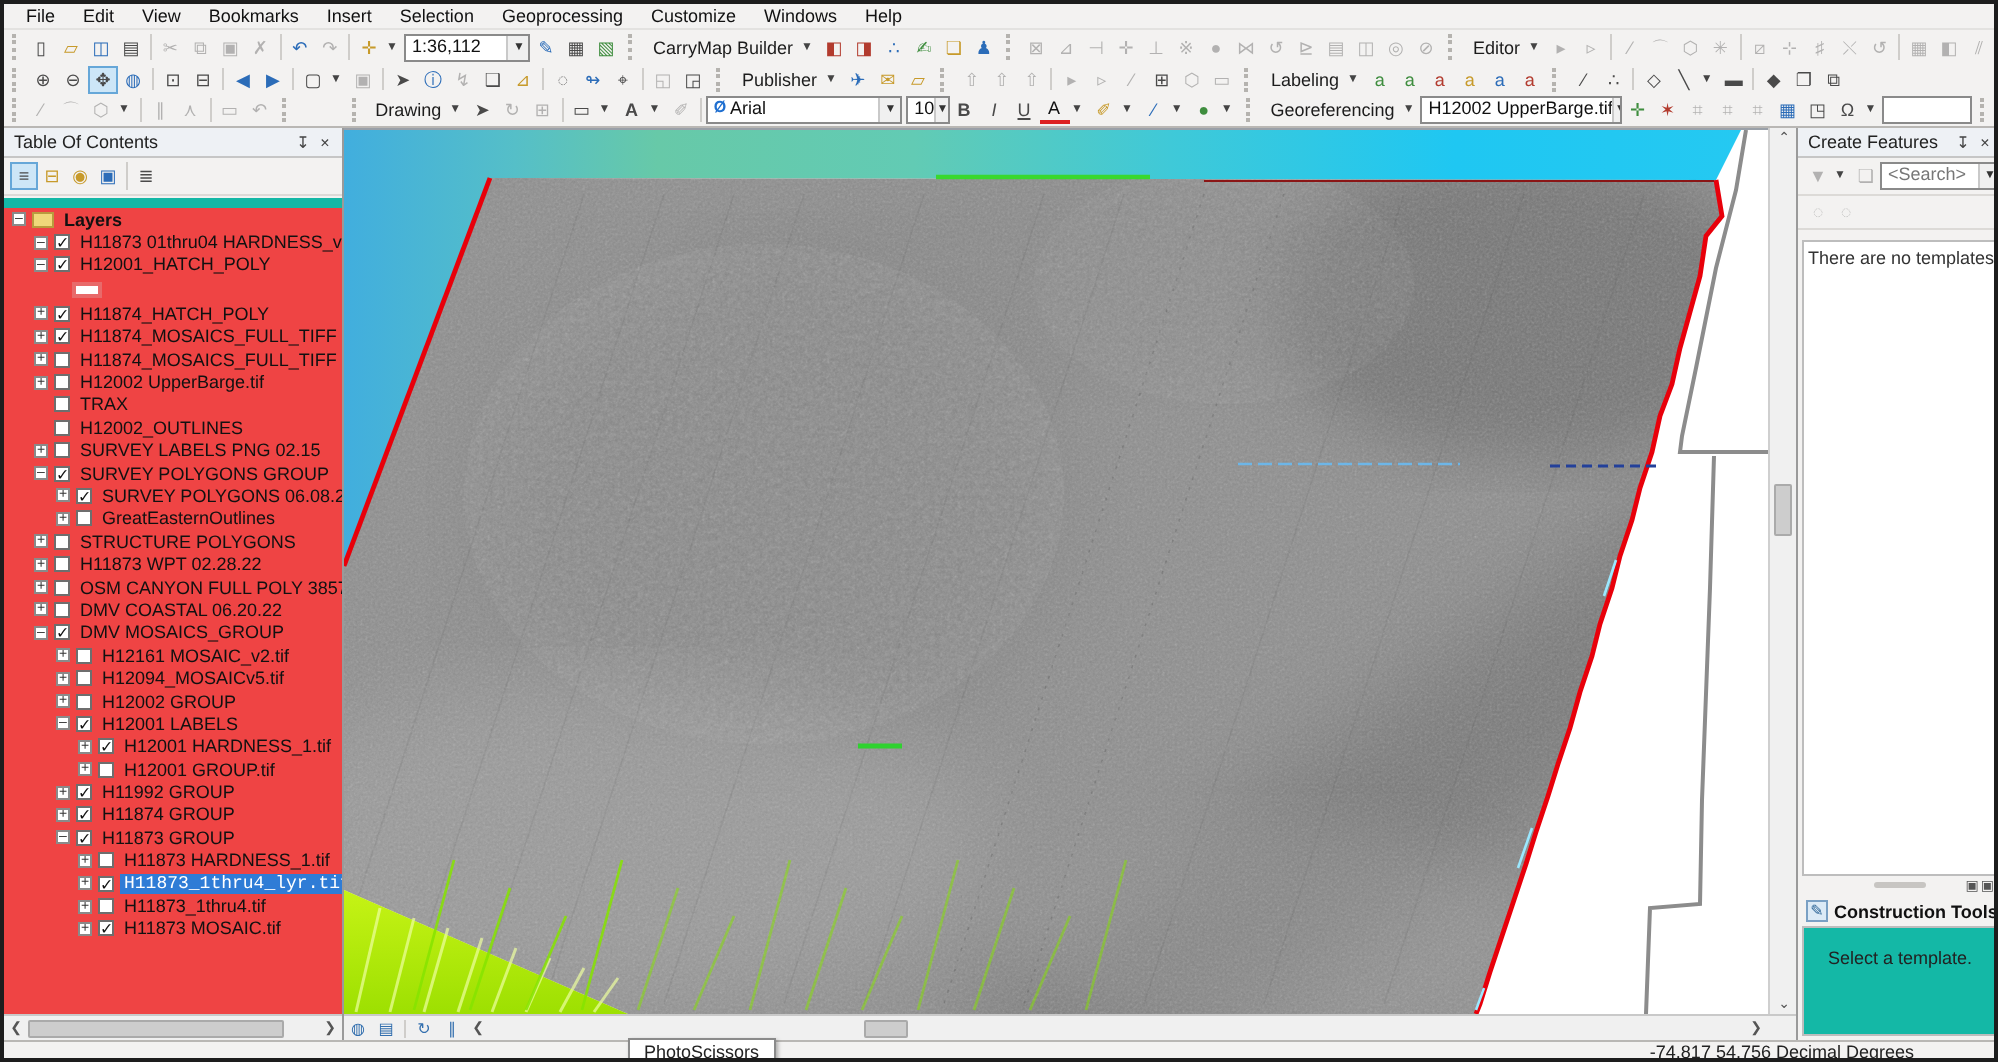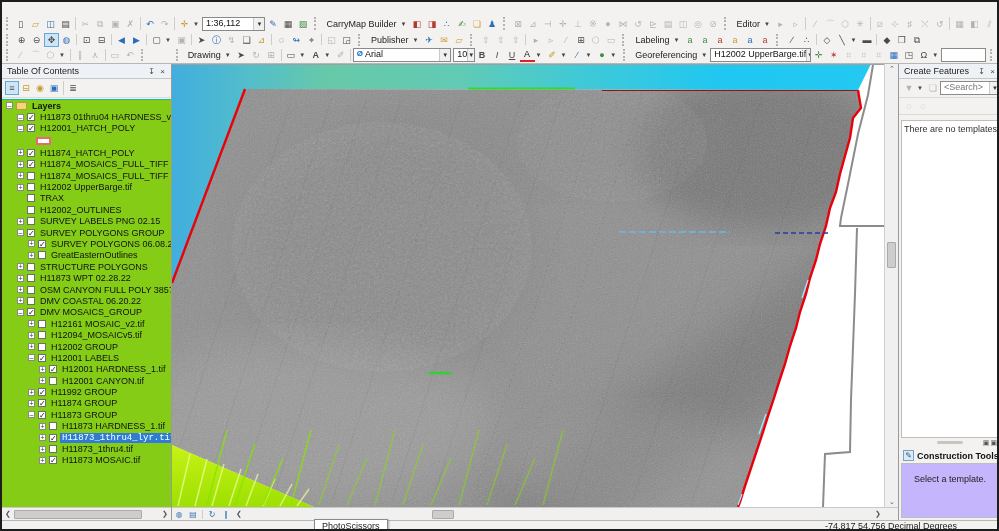--- a/index.html
+++ b/index.html
@@ -35,21 +35,21 @@
   .panel { position:absolute; top:0; height:456px; background:#f3f2f1; }
   #toc { left:0; width:170px; border-right:1px solid #9a9a9a; }
   #cf  { right:0; width:103px; border-left:1px solid #9a9a9a; }
   .phead { height:15px; display:flex; align-items:center; background:#eef1f5; border-bottom:1px solid #c6c6c6; padding:0 3px 0 5px; }
   .phead .ptitle { font-size:9px; color:#222; flex:1; white-space:nowrap; overflow:hidden; }
   .phead .pbtn { font-size:8px; color:#444; width:11px; text-align:center; }
   .ptools { height:19px; display:flex; align-items:center; padding-left:3px; background:#f3f2f1; border-bottom:1px solid #dcdad7; }
   .ptools .tbtn { min-width:14px; }
 
   
-  #toc-tree { position:absolute; top:35px; left:0; right:0; bottom:13px; background:#84cc16; overflow:hidden; border-top:1px solid #14b8a6; }
+  #toc-tree { position:absolute; top:35px; left:0; right:0; bottom:13px; background:#ef4444; overflow:hidden; border-top:5px solid #14b8a6; }
   .trow { display:flex; align-items:center; height:11.4px; white-space:nowrap; overflow:hidden; font-size:9px; color:#111; }
   .exp { width:7px; height:7px; border:1px solid #8a8a8a; background:#fff; font-size:7px; line-height:5px; text-align:center; color:#333; flex:none; margin-right:3px; }
   .exp.none { visibility:hidden; }
   .cb { width:8px; height:8px; border:1px solid #6e6e6e; background:#fff; flex:none; margin-right:3px; font-size:8px; line-height:7px; text-align:center; color:#111; }
   .tlabel { padding:0 2px; }
   .tlabel.sel { background:#2f7cd6; color:#fff;font-family:Liberation Mono, monospace; }
   .tlabel.bold { font-weight:bold; }
   .folder-ic { width:11px; height:8px; background:#f0d87a; border:1px solid #b99b3e; margin-right:3px; flex:none; }
   .legend-block { position:relative; height:42px; font-size:9px; color:#111; }
   .ramp { position:absolute; width:9px; height:24px; border:1px solid #555; background:linear-gradient(#fdfdfd,#000); }
@@ -65,35 +65,47 @@
   #map-vscroll .sarrow { width:14px; position:absolute; }
   #map-hscroll { position:absolute; left:0; bottom:0; width:726px; height:13px; background:#f0f0f0; border-top:1px solid #c9c9c9; display:flex; align-items:center; }
   .viewbtn { width:14px; height:11px; font-size:8px; display:flex; align-items:center; justify-content:center; color:#336fae; }
 
   
   #cf-body { position:absolute; top:56px; left:2px; right:2px; height:318px; background:#fff; border:1px solid #bdbdbd; font-size:9px; color:#333; padding:3px 2px; white-space:nowrap; overflow:hidden; }
   #cf-split { position:absolute; top:374px; left:0; right:0; height:9px; display:flex; align-items:center; justify-content:center; }
   #cf-split .bar { width:26px; height:3px; background:#c7c5c2; border-radius:2px; }
   #cf-split .winbtns { position:absolute; right:3px; top:1px; font-size:7px; color:#555; letter-spacing:1px; }
   #ct-head { position:absolute; top:384px; left:2px; right:2px; height:15px; display:flex; align-items:center; font-size:9px; font-weight:bold; color:#111; background:#f3f2f1; }
-  #ct-body { position:absolute; top:399px; left:2px; right:2px; bottom:2px; background:#c4b5fd; border:1px solid #bdbdbd; font-size:9px; color:#222; text-align:center; padding-top:10px; }
+  #ct-body { position:absolute; top:399px; left:2px; right:2px; bottom:2px; background:#14b8a6; border:1px solid #bdbdbd; font-size:9px; color:#222; text-align:center; padding-top:10px; }
   .cticon { width:11px; height:11px; border:1px solid #7aa0c4; background:#dceaf6; margin:0 3px 0 2px; font-size:8px; color:#2c6496; display:flex; align-items:center; justify-content:center; }
 
   
   #statusbar { position:absolute; left:0; top:518px; width:999px; height:11px; background:#f3f2f1; border-top:1px solid #b9b7b4; font-size:9px; color:#222; }
   #coords { position:absolute; right:44px; top:0; line-height:11px; }
 
   
   #watermark { position:absolute; left:312px; top:517px; background:#fff; border:1px solid #8a8a8a; box-shadow:1px 1px 2px rgba(0,0,0,.3); font-size:9px; color:#222; padding:1px 7px; z-index:50; }
 </style>
 </head>
 <body>
 
 <div id="win">
 
+  <div id="menubar">
+      <span class="menu-item">File</span>
+      <span class="menu-item">Edit</span>
+      <span class="menu-item">View</span>
+      <span class="menu-item">Bookmarks</span>
+      <span class="menu-item">Insert</span>
+      <span class="menu-item">Selection</span>
+      <span class="menu-item">Geoprocessing</span>
+      <span class="menu-item">Customize</span>
+      <span class="menu-item">Windows</span>
+      <span class="menu-item">Help</span>
+    </div>
 
   <div id="tb1" class="tbrow">
     <span class="grip"></span>
     <span class="tbtn">▯</span>
     <span class="tbtn yel">▱</span>
     <span class="tbtn blue">◫</span>
     <span class="tbtn">▤</span>
     <span class="sep"></span>
     <span class="tbtn dis">✂</span>
     <span class="tbtn dis">⧉</span>
@@ -452,21 +464,21 @@
           <div class="trow">
             <span style="width: 37px; flex: 0 0 auto;"></span>
             <span class="exp">+</span>
             <span class="cb">✓</span>
             <span class="tlabel">H12001 HARDNESS_1.tif</span>
           </div>
           <div class="trow">
             <span style="width: 37px; flex: 0 0 auto;"></span>
             <span class="exp">+</span>
             <span class="cb"></span>
-            <span class="tlabel">H12001 CANYON.tif</span>
+            <span class="tlabel">H12001 GROUP.tif</span>
           </div>
           <div class="trow">
             <span style="width: 26px; flex: 0 0 auto;"></span>
             <span class="exp">+</span>
             <span class="cb">✓</span>
             <span class="tlabel">H11992 GROUP</span>
           </div>
           <div class="trow">
             <span style="width: 26px; flex: 0 0 auto;"></span>
             <span class="exp">+</span>

